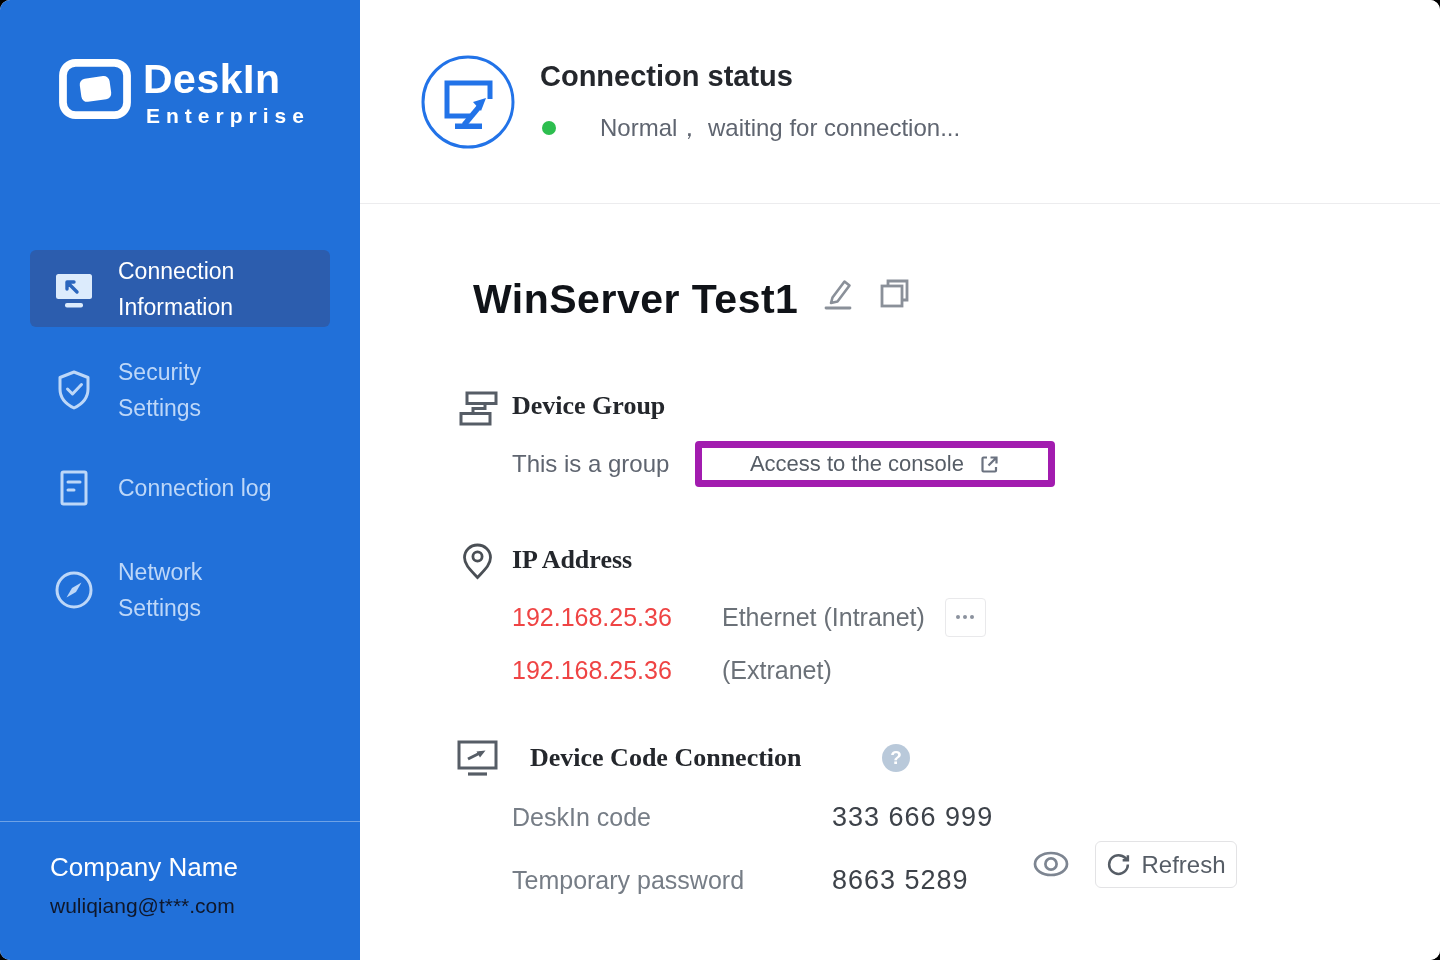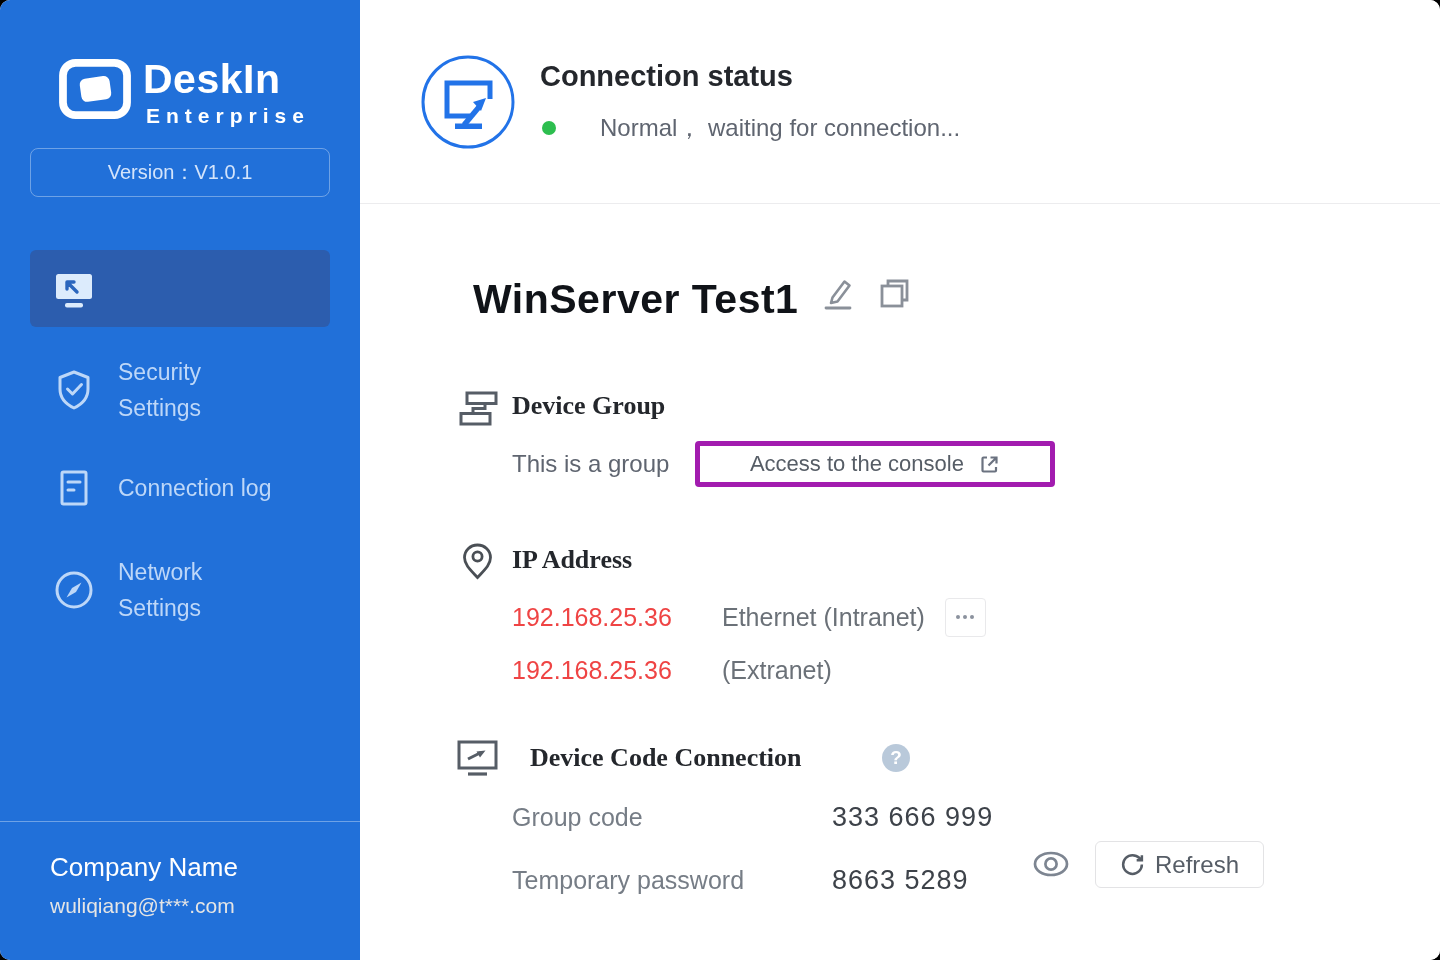--- a/index.html
+++ b/index.html
@@ -15,85 +15,86 @@
   .nav-item { position:absolute; left:30px; width:300px; display:flex; align-items:center; color:#bdd7f8; }
   .nav-item .nicon { width:44px; margin-left:22px; flex:0 0 44px; display:flex; justify-content:center; }
   .nav-item .nlabel { margin-left:22px; font-size:23px; line-height:36px; }
   .nav-item.active { background:#2c5dae; border-radius:6px; color:#fff; }
   .item-0 { top:250px; height:77px; }
   .item-1 { top:352px; height:76px; }
   .item-2 { top:464px; height:48px; }
   .item-3 { top:552px; height:76px; }
   .side-divider { position:absolute; left:0; top:821px; width:360px; height:1px; background:rgba(255,255,255,.35); }
   .company-name { position:absolute; left:50px; top:852px; font-size:26px; color:#fff; font-weight:500; }
-  .company-email { position:absolute; left:50px; top:894px; font-size:21px; color:#e5e5e5; }
+  .company-email { position:absolute; left:50px; top:894px; font-size:21px; color:#0f172a; }
 
   
   .main { position:relative; flex:1; background:#fff; }
 
   .hdr-icon { position:absolute; left:60px; top:54px; }
   .hdr-title { position:absolute; left:180px; top:60px; font-size:29px; font-weight:600; color:#24272c; }
   .hdr-status { position:absolute; left:182px; top:112px; display:flex; align-items:center; }
   .status-dot { width:14px; height:14px; border-radius:50%; margin-right:15px; }
   .status-text { font-size:24px; color:#5f6570;margin-left:29px; }
   .hdr-divider { position:absolute; left:0; top:203px; width:1080px; height:1px; background:#ececee; }
 
   .device-title-row { position:absolute; left:113px; top:276px; display:flex; align-items:flex-start; }
   .device-name { font-size:41px; font-weight:700; color:#101318; letter-spacing:.5px; }
   .title-icon { margin-left:22px; display:flex; align-items:center; cursor:pointer; }
 
   .sec-icon { position:absolute; }
   .sec-title { position:absolute; font-size:26px; font-weight:600; color:#24272c;font-family:Liberation Serif, serif; }
 
   .group-row { position:absolute; left:152px; top:441px; display:flex; align-items:center; }
   .group-name { font-size:24px; color:#5f6570; margin-right:26px; }
-  .console-btn { width:360px; height:46px; border:5px solid #a21caf; border-radius:4px; background:#fff; display:flex; align-items:center; justify-content:center; gap:14px; font-size:22px; color:#565d66; cursor:pointer; }
+  .console-btn { width:360px; height:46px; border:7px solid #a21caf; border-radius:4px; background:#fff; display:flex; align-items:center; justify-content:center; gap:14px; font-size:22px; color:#565d66; cursor:pointer; }
 
   .ip-row { position:absolute; display:flex; align-items:center; }
   .ip-val { font-size:25px; color:#ef4444; width:210px; }
   .ip-label { font-size:25px; color:#6b7178; }
   .more-btn { margin-left:20px; width:41px; height:39px; border:1px solid #e9e9eb; border-radius:4px; background:#fff; display:flex; align-items:center; justify-content:center; gap:3px; cursor:pointer; }
   .more-btn i { width:4px; height:4px; border-radius:50%; background:#8b929e; }
 
   .help-badge { position:absolute; left:522px; top:744px; width:28px; height:28px; border-radius:50%; background:#b9c9da; color:#fff; font-size:19px; font-weight:700; display:flex; align-items:center; justify-content:center; cursor:pointer; }
 
   .kv-row { position:absolute; left:152px; display:flex; align-items:center; }
   .kv-label { width:320px; font-size:25px; color:#767d86; }
   .kv-value { font-size:27px; font-weight:500; color:#3d4249; letter-spacing:1px; }
 
   .eye-btn { position:absolute; left:671px; top:849px; cursor:pointer; display:flex; }
-  .refresh-btn { position:absolute; left:735px; top:841px; width:169px; height:47px; border:1px solid #e3e3e5; border-radius:6px; background:#fff; display:flex; align-items:center; justify-content:center; gap:10px; font-size:24px; color:#565d66; cursor:pointer; }
+  .refresh-btn { position:absolute; left:735px; top:841px; width:142px; height:47px; border:1px solid #e3e3e5; border-radius:6px; background:#fff; display:flex; align-items:center; justify-content:center; gap:10px; font-size:24px; color:#565d66; cursor:pointer; }
 </style>
 </head>
 <body>
 
 <div class="window">
 
   <div class="sidebar">
 
     <span class="logo-icon">
       <svg width="74" height="66" viewBox="0 0 76 68">
         <rect x="5" y="7" width="66" height="54" rx="13" fill="none" stroke="#fff" stroke-width="8"></rect>
         <rect x="23" y="22" width="31" height="24" rx="6" fill="#fff" transform="rotate(-8 38 34)"></rect>
       </svg>
     </span>
     <div class="brand-name">DeskIn</div>
     <div class="brand-sub">Enterprise</div>
 
-    <div class="version-badge">
-      <span>Version：V1.0.1</span>
-    </div>
 
     <div class="nav-item active item-0">
       <span class="nicon">
         <svg width="44" height="44" viewBox="0 0 44 44">
           <rect x="4" y="7" width="36" height="25" rx="2.5" fill="#dcebfc"></rect>
           <path d="M15 15 h7 M15 15 v7 M15 15 L25 25" stroke="#2b66bd" stroke-width="3.4" fill="none" stroke-linecap="round"></path>
           <rect x="13" y="36" width="18" height="4.5" rx="2" fill="#dcebfc"></rect>
         </svg>
+      </span>
+      <span class="nlabel">
+        <span style="display:block">Connection</span>
+        <span style="display:block">Information</span>
       </span>
     </div>
 
     <div class="nav-item item-1">
       <span class="nicon">
         <svg width="40" height="44" viewBox="0 0 40 44">
           <path d="M20 4 L34 9.5 V21 C34 30 28.5 36 20 40 C11.5 36 6 30 6 21 V9.5 Z" fill="none" stroke="#bdd7f8" stroke-width="3" stroke-linejoin="round"></path>
           <path d="M13.5 21 l5 5 l9 -9.5" fill="none" stroke="#bdd7f8" stroke-width="3" stroke-linecap="round" stroke-linejoin="round"></path>
         </svg>
       </span>
@@ -216,21 +217,21 @@
         <rect x="3" y="3" width="37" height="26" fill="none" stroke="#565d66" stroke-width="3"></rect>
         <path d="M12 20 L25 13.5" fill="none" stroke="#565d66" stroke-width="3"></path>
         <path d="M29.5 11.5 L20.5 12.5 L24 18.5 Z" fill="#565d66"></path>
         <path d="M12 35 H31" stroke="#565d66" stroke-width="3.2"></path>
       </svg>
     </span>
     <div class="sec-title" style="left:170px; top:743px;">Device Code Connection</div>
     <span class="help-badge">?</span>
 
     <div class="kv-row" style="top:800px; height:34px;">
-      <span class="kv-label">Group code</span>
+      <span class="kv-label">DeskIn code</span>
       <span class="kv-value">333 666 999</span>
     </div>
     <div class="kv-row" style="top:863px; height:34px;">
       <span class="kv-label">Temporary password</span>
       <span class="kv-value">8663 5289</span>
     </div>
 
     <span class="eye-btn">
       <svg width="40" height="30" viewBox="0 0 40 30">
         <ellipse cx="20" cy="15" rx="16" ry="11" fill="none" stroke="#7d8591" stroke-width="2.7"></ellipse>

